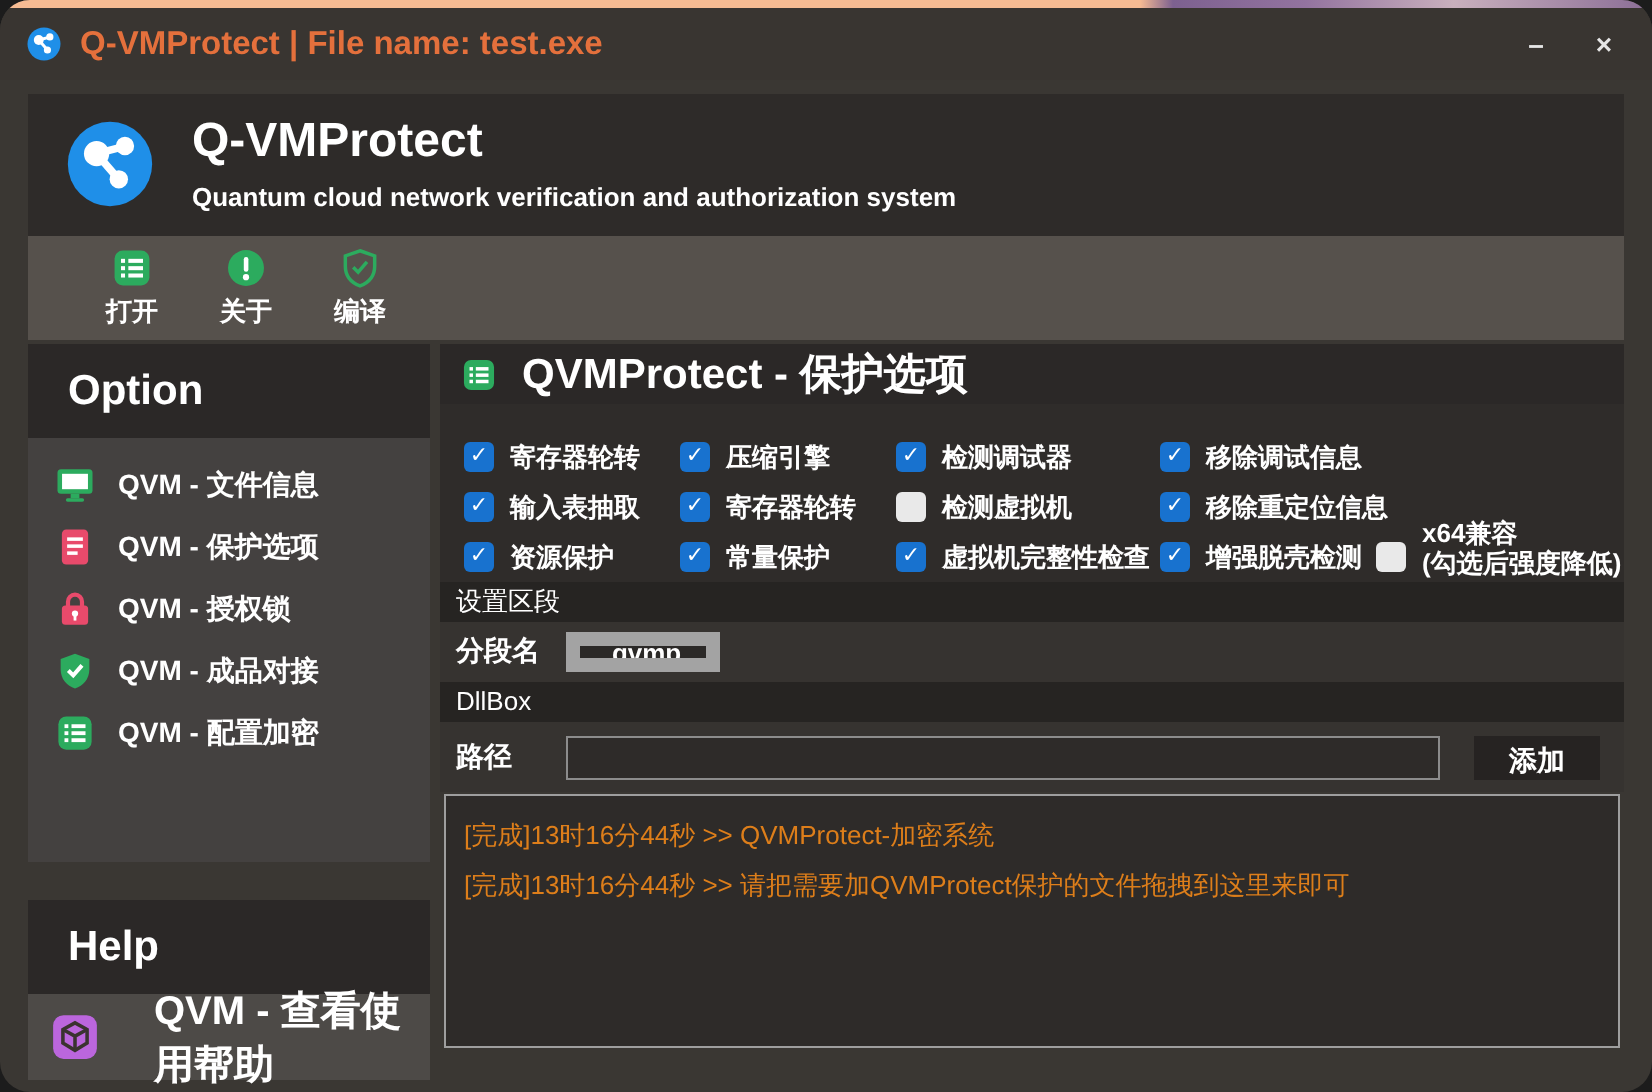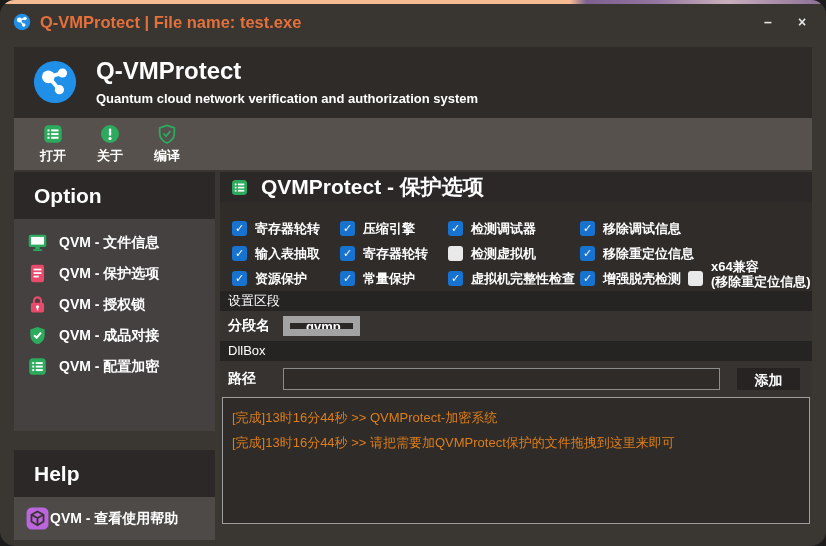--- a/index.html
+++ b/index.html
@@ -21,36 +21,36 @@
   .win-btn.close{right:10px;}
 
   
   .appheader{position:absolute;top:47px;left:14px;width:798px;height:71px;background:#2e2b29;}
   .appheader .logo{position:absolute;left:18px;top:12px;width:46px;height:46px;}
   .appheader .h-title{position:absolute;left:82px;top:10px;color:#fff;font-size:24px;font-weight:bold;}
   .appheader .h-sub{position:absolute;left:82px;top:44px;color:#fff;font-size:13px;font-weight:bold;}
 
   
   .toolbar{position:absolute;top:118px;left:14px;width:798px;height:52px;background:#56514c;
-    display:flex;align-items:center;padding-left:16px;gap:11px;}
+    display:flex;align-items:center;padding-left:29px;gap:11px;}
   .tool-btn{width:46px;display:flex;flex-direction:column;align-items:center;gap:2px;cursor:default;}
   .tool-btn svg{width:22px;height:22px;}
   .tool-label{font-size:13px;font-weight:bold;color:#fff;white-space:nowrap;}
 
   
   .opt-header{position:absolute;top:172px;left:14px;width:201px;height:47px;background:#2b2827;
     color:#fff;font-size:21px;font-weight:bold;line-height:47px;padding-left:20px;}
   .side-items{position:absolute;top:219px;left:14px;width:201px;height:212px;background:#444140;padding-top:8px;}
   .side-item{height:31px;display:flex;align-items:center;padding-left:13px;gap:11px;
     color:#fff;font-weight:bold;font-size:14px;white-space:nowrap;}
   .side-item svg{width:21px;height:21px;flex:none;}
   .help-header{position:absolute;top:450px;left:14px;width:201px;height:47px;background:#2b2827;
     color:#fff;font-size:21px;font-weight:bold;line-height:47px;padding-left:20px;}
   .help-item{position:absolute;top:497px;left:14px;width:201px;height:43px;background:#4d4a47;
-    display:flex;align-items:center;padding-left:11px;gap:0;color:#fff;font-weight:bold;font-size:14px;}
+    display:flex;align-items:center;padding-left:11px;gap:27px;color:#fff;font-weight:bold;font-size:20px;}
   .help-item svg{width:25px;height:25px;flex:none;}
 
   
   .panel-header{position:absolute;top:172px;left:220px;width:592px;height:30px;background:#2b2827;
     display:flex;align-items:center;padding-left:10px;gap:12px;color:#fff;font-size:21px;font-weight:bold;}
   .panel-header svg{width:19px;height:19px;}
 
   .cb-grid{position:absolute;top:202px;left:220px;width:592px;height:89px;background:#2f2c2a;
     display:grid;grid-template-columns:108px 108px 132px 108px auto;grid-template-rows:25px 25px 25px;
     padding:14px 0 0 12px;}
@@ -275,21 +275,21 @@
       <label class="cb-item" style="grid-area: 3 / 3;">
         <span class="cb-box checked">✓</span>
         <span class="cb-text"><span>虚拟机完整性检查</span></span>
       </label>
       <label class="cb-item" style="grid-area: 3 / 4;">
         <span class="cb-box checked">✓</span>
         <span class="cb-text"><span>增强脱壳检测</span></span>
       </label>
       <label class="cb-item cb-x64" style="grid-area: 3 / 5;">
         <span class="cb-box"></span>
-        <span class="cb-text"><span>x64兼容</span><br><span>(移除重定位信息)</span></span>
+        <span class="cb-text"><span>x64兼容</span><br><span>(勾选后强度降低)</span></span>
       </label>
     </div>
 
   <div class="strip segment">设置区段</div>
   <div class="row segment">
     <span class="lbl">分段名</span>
     <input class="seg-input" type="text" value=".qvmp" style="">
   </div>
 
   <div class="strip dll">DllBox</div>

